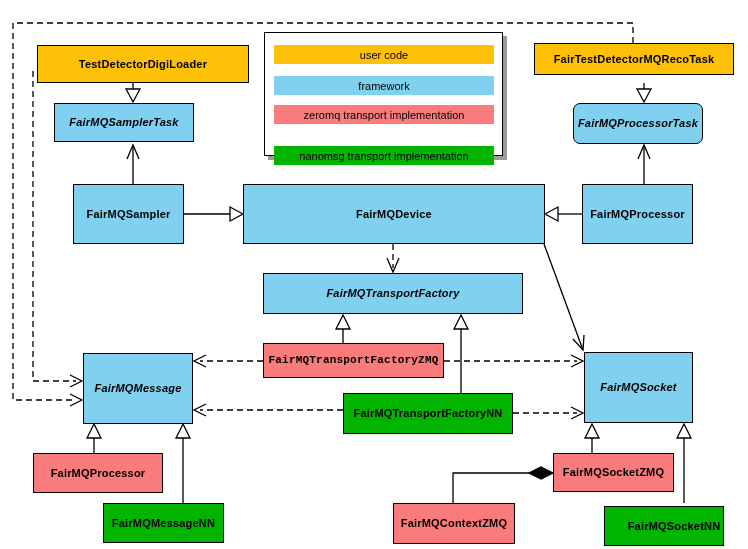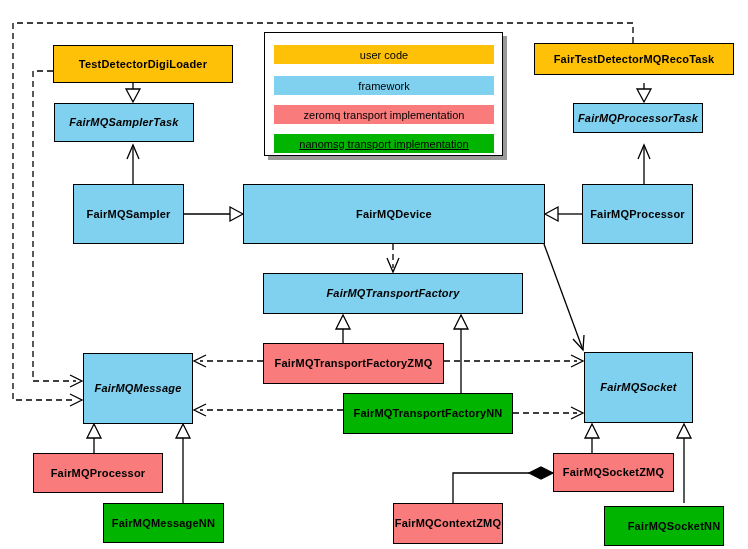--- a/index.html
+++ b/index.html
@@ -27,21 +27,21 @@
     position:absolute;left:264px;top:24px;width:239px;height:124px;
     background:#fff;border:1.3px solid #000;box-sizing:border-box;
     box-shadow:4px 4px 0 #9a9a9a;
   }
   .legend-row{
     position:absolute;left:9px;width:220px;height:19px;
     display:flex;align-items:center;justify-content:center;
     font-size:11px;color:#000;
   }
   .legend-row.r0{top:12px;} .legend-row.r1{top:43px;}
-  .legend-row.r2{top:72px;} .legend-row.r3{top:101px;text-decoration:underline;}
+  .legend-row.r2{top:72px;} .legend-row.r3{top:113px;}
 </style>
 </head>
 <body>
 
 <div class="canvas">
 
   <svg class="wires" viewBox="0 0 748 549" xmlns="http://www.w3.org/2000/svg">
 
     <g>
       <path class="dashed" d="M633,35 V15 H13 V392 H76"></path>
@@ -157,47 +157,47 @@
       <span>framework</span>
     </div>
     <div class="legend-row r2 cat-zeromq">
       <span>zeromq transport implementation</span>
     </div>
     <div class="legend-row r3 cat-nanomsg">
       <span>nanomsg transport implementation</span>
     </div>
   </div>
 
-  <div class="node cat-user" style="left:53px;top:37px;width:180px;height:38px;">TestDetectorDigiLoader</div>
+  <div class="node cat-user" style="left:37px;top:37px;width:212px;height:38px;">TestDetectorDigiLoader</div>
 
   <div class="node cat-user" style="left:534px;top:35px;width:200px;height:32px;">FairTestDetectorMQRecoTask</div>
 
   <div class="node cat-framework abstract" style="left:54px;top:95px;width:140px;height:39px;">FairMQSamplerTask</div>
 
-  <div class="node cat-framework abstract" style="left:573px;top:95px;width:130px;height:30px;">FairMQProcessorTask</div>
+  <div class="node cat-framework abstract" style="left:573px;top:95px;width:130px;height:41px;border-radius:7px;">FairMQProcessorTask</div>
 
   <div class="node cat-framework" style="left:73px;top:176px;width:111px;height:60px;">FairMQSampler</div>
 
   <div class="node cat-framework" style="left:243px;top:176px;width:302px;height:60px;">FairMQDevice</div>
 
   <div class="node cat-framework" style="left:582px;top:176px;width:111px;height:60px;">FairMQProcessor</div>
 
   <div class="node cat-framework abstract" style="left:263px;top:265px;width:260px;height:41px;">FairMQTransportFactory</div>
 
-  <div class="node cat-zeromq" style="left:263px;top:335px;width:181px;height:41px;">FairMQTransportFactoryZMQ</div>
+  <div class="node cat-zeromq" style="left:263px;top:335px;width:181px;height:35px;font-family:Liberation Mono, monospace;">FairMQTransportFactoryZMQ</div>
 
   <div class="node cat-nanomsg" style="left:343px;top:385px;width:170px;height:41px;">FairMQTransportFactoryNN</div>
 
   <div class="node cat-framework abstract" style="left:584px;top:344px;width:109px;height:71px;">FairMQSocket</div>
 
   <div class="node cat-framework abstract" style="left:83px;top:345px;width:110px;height:71px;">FairMQMessage</div>
 
   <div class="node cat-zeromq" style="left:33px;top:445px;width:130px;height:40px;">FairMQProcessor</div>
 
   <div class="node cat-nanomsg" style="left:103px;top:495px;width:121px;height:40px;">FairMQMessageNN</div>
 
   <div class="node cat-zeromq" style="left:553px;top:445px;width:121px;height:39px;">FairMQSocketZMQ</div>
 
   <div class="node cat-nanomsg" style="left:604px;top:498px;width:120px;height:40px;padding-left:20px;">FairMQSocketNN</div>
 
-  <div class="node cat-zeromq" style="left:393px;top:495px;width:110px;height:41px;">FairMQContextZMQ</div>
+  <div class="node cat-zeromq" style="left:393px;top:495px;width:122px;height:41px;">FairMQContextZMQ</div>
 
 </div>
 
 </body></html>

